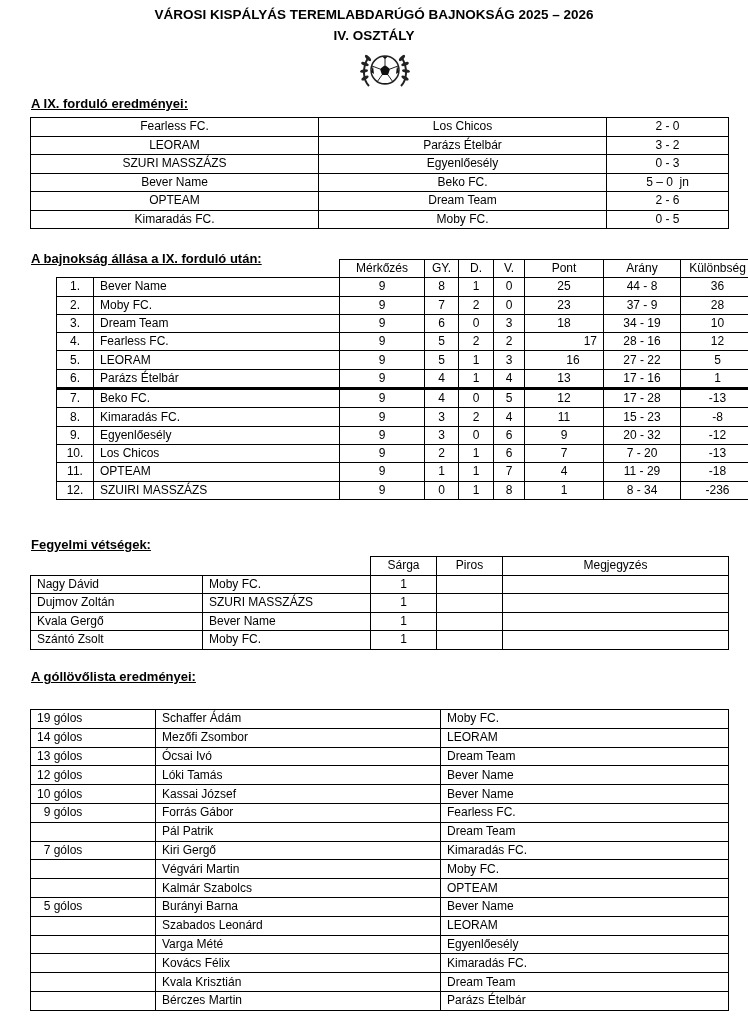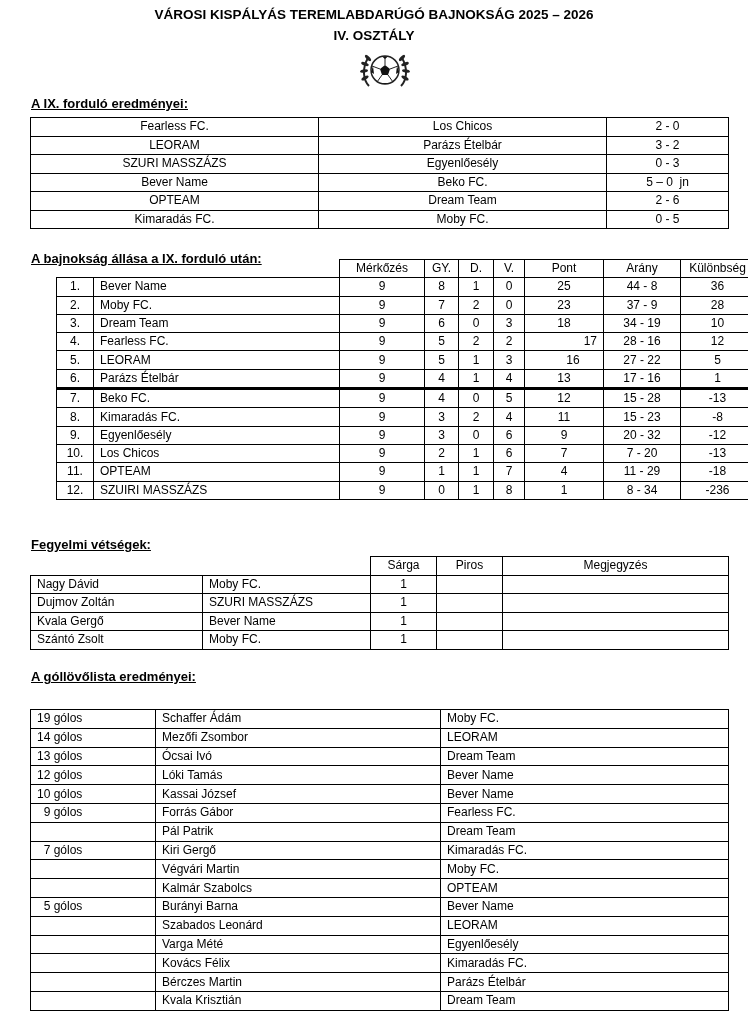--- a/index.html
+++ b/index.html
@@ -184,21 +184,21 @@
         <td class="c" style="white-space: pre;">1</td>
       </tr>
       <tr class="thick">
         <td class="c" style="white-space: pre;">7.</td>
         <td style="white-space: pre;">Beko FC.</td>
         <td class="c" style="white-space: pre;">9</td>
         <td class="c" style="white-space: pre;">4</td>
         <td class="c" style="white-space: pre;">0</td>
         <td class="c" style="white-space: pre;">5</td>
         <td class="c" style="white-space: pre;">12</td>
-        <td class="c" style="white-space: pre;">15 - 28</td>
+        <td class="c" style="white-space: pre;">17 - 28</td>
         <td class="c" style="white-space: pre;">-13</td>
       </tr>
       <tr>
         <td class="c" style="white-space: pre;">8.</td>
         <td style="white-space: pre;">Kimaradás FC.</td>
         <td class="c" style="white-space: pre;">9</td>
         <td class="c" style="white-space: pre;">3</td>
         <td class="c" style="white-space: pre;">2</td>
         <td class="c" style="white-space: pre;">4</td>
         <td class="c" style="white-space: pre;">11</td>
@@ -373,22 +373,22 @@
         <td style="white-space: pre;">Varga Mété</td>
         <td style="white-space: pre;">Egyenlőesély</td>
       </tr>
       <tr>
         <td style="white-space: pre;"></td>
         <td style="white-space: pre;">Kovács Félix</td>
         <td style="white-space: pre;">Kimaradás FC.</td>
       </tr>
       <tr>
         <td style="white-space: pre;"></td>
+        <td style="white-space: pre;">Kvala Krisztián</td>
+        <td style="white-space: pre;">Dream Team</td>
+      </tr>
+      <tr>
+        <td style="white-space: pre;"></td>
         <td style="white-space: pre;">Bérczes Martin</td>
         <td style="white-space: pre;">Parázs Ételbár</td>
       </tr>
-      <tr>
-        <td style="white-space: pre;"></td>
-        <td style="white-space: pre;">Kvala Krisztián</td>
-        <td style="white-space: pre;">Dream Team</td>
-      </tr>
     </tbody>
 </table>
 
 </body></html>

